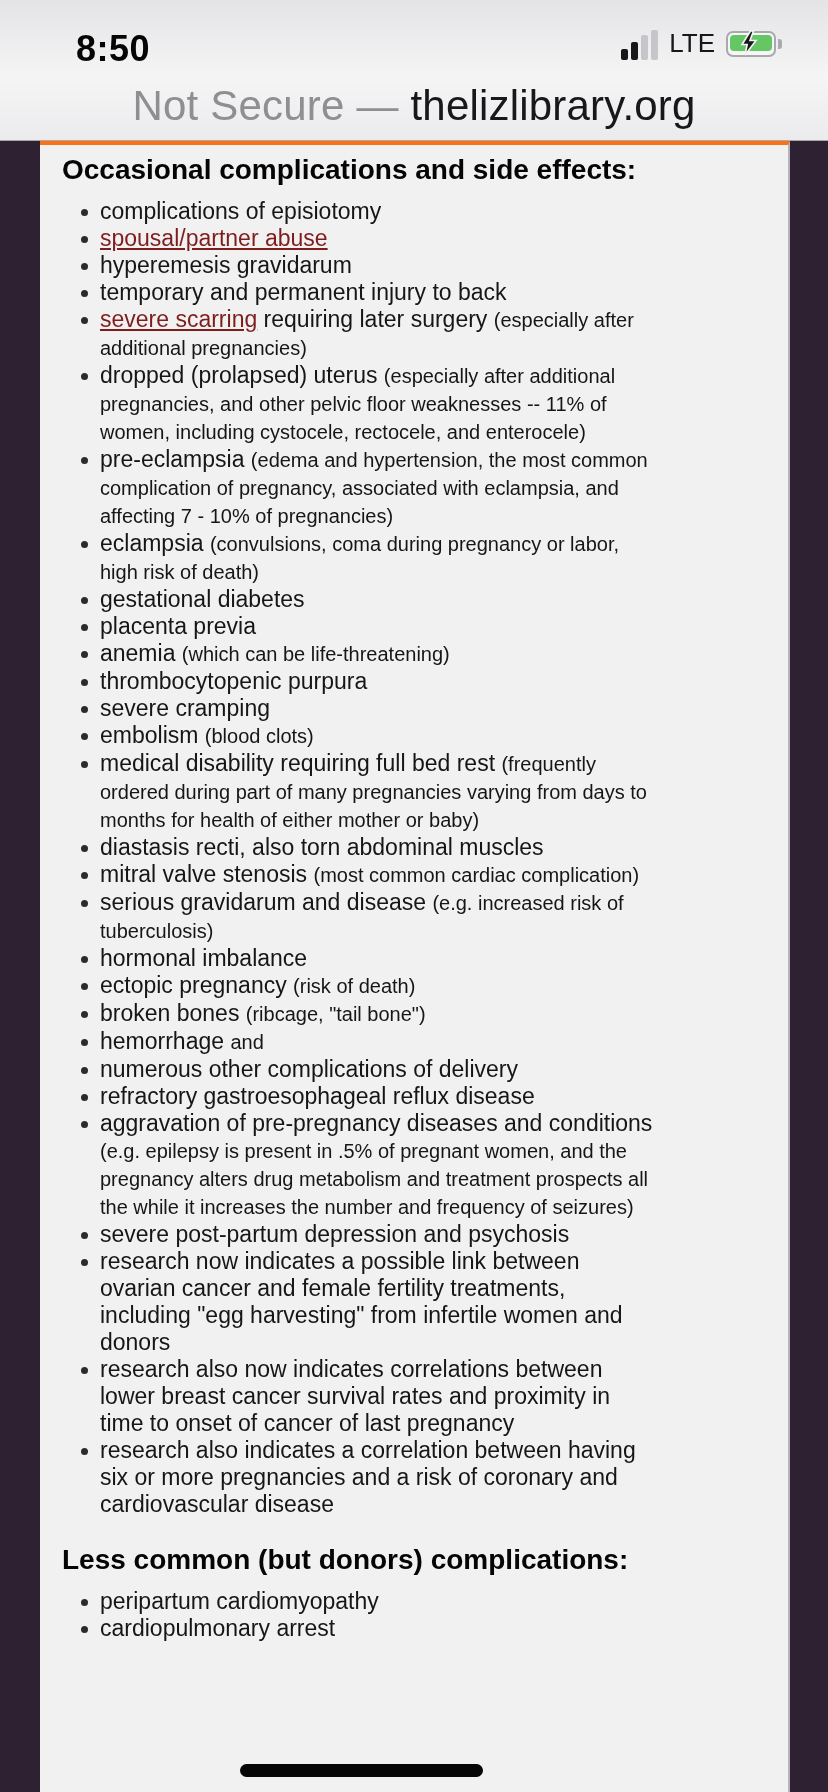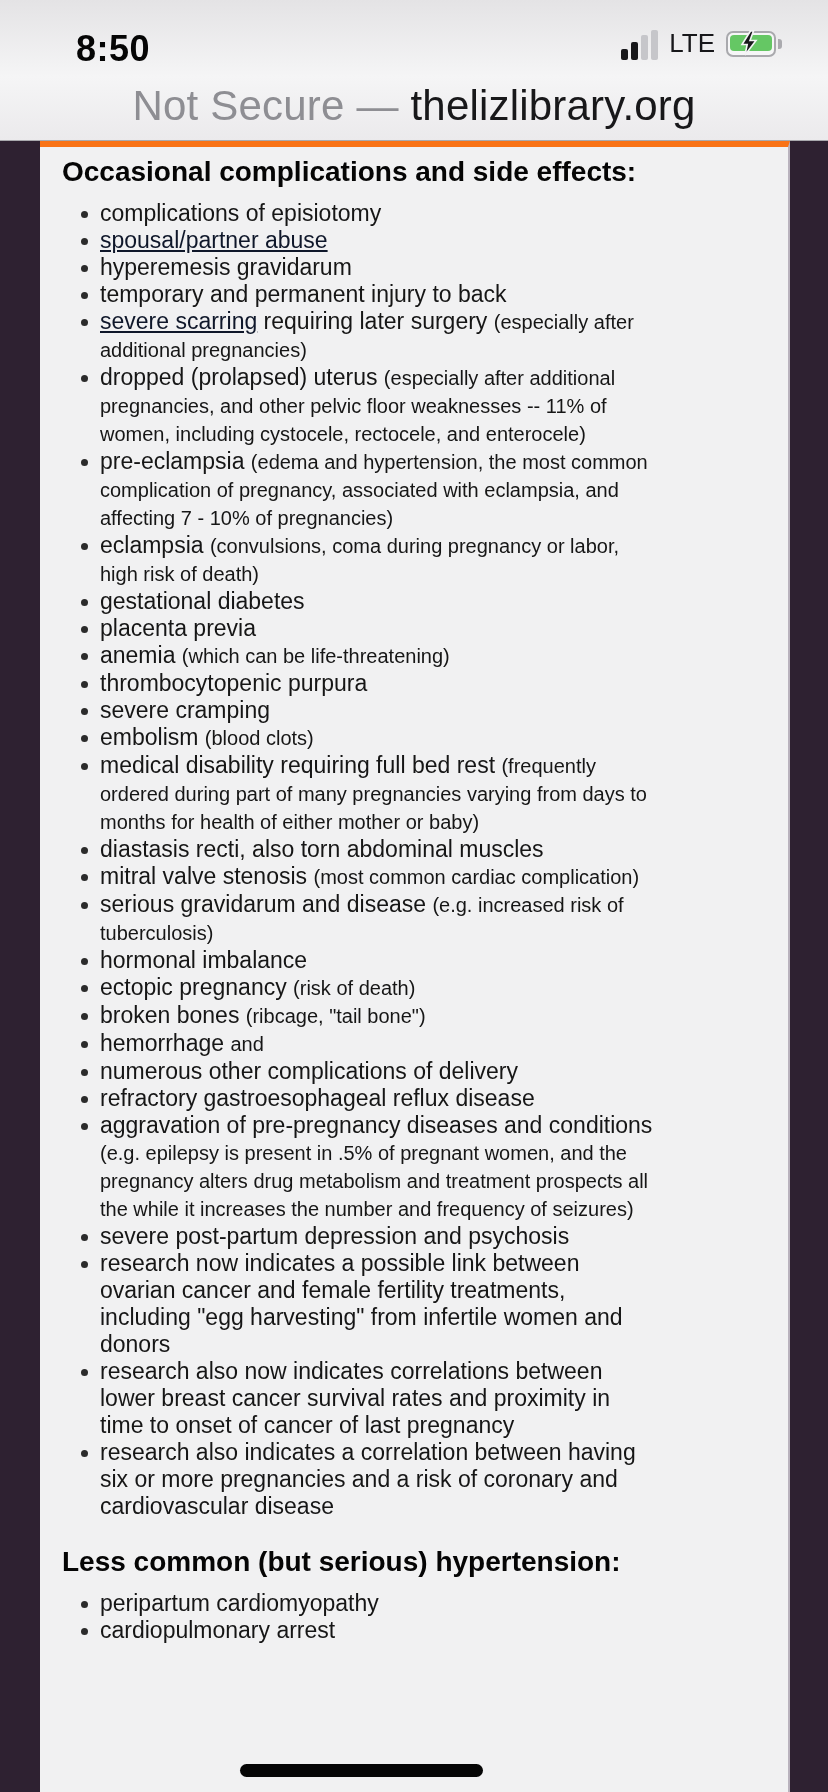--- a/index.html
+++ b/index.html
@@ -48,42 +48,42 @@
     text-align:center;font-size:42px;letter-spacing:.2px;
   }
   .not-secure,.url-sep{color:#8e8e93;}
   .domain{color:#18181a;}
 
   
   .viewport{position:absolute;top:141px;left:0;width:828px;height:1651px;background:#2e2131;}
   .column{
     position:absolute;left:40px;top:0;width:750px;height:1651px;
     background:#f1f1f2;box-sizing:border-box;
-    border-top:6px solid #f97316;
+    border-top:4px solid #f97316;
     border-right:2px solid #b9b2bd;
     overflow:visible;
   }
   .section-heading{
     margin:9px 0 0 22px;
     font-size:28px;line-height:31px;font-weight:700;color:#050505;
   }
   .section-heading.second{margin-top:26px;}
   ul.items{
     margin:13px 14px 0 0;padding:0 0 0 60px;list-style:none;width:558px;
   }
   ul.items li{
     position:relative;
     font-size:23px;line-height:27px;color:#161616;
   }
   ul.items li::before{
     content:"";position:absolute;left:-19px;top:11px;
     width:7px;height:7px;border-radius:50%;background:#2b2b2b;
   }
   .seg-note{font-size:20px;}
-  a.item-link{color:#0f172a;text-decoration:underline;text-underline-offset:2px;}
+  a.item-link{color:#7f1d1d;text-decoration:underline;text-underline-offset:2px;}
 
   
   .home-indicator{
     position:absolute;left:240px;top:1764px;width:243px;height:13px;
     border-radius:7px;background:#060606;z-index:9;
   }
 </style>
 </head>
 <body>
 
@@ -141,21 +141,21 @@
         <li><span class="seg-main">broken bones </span><span class="seg-note">(ribcage, "tail bone")</span></li>
         <li><span class="seg-main">hemorrhage </span><span class="seg-note">and</span></li>
         <li><span class="seg-main">numerous other complications of delivery</span></li>
         <li><span class="seg-main">refractory gastroesophageal reflux disease</span></li>
         <li><span class="seg-main">aggravation of pre-pregnancy diseases and conditions </span><span class="seg-note">(e.g. epilepsy is present in .5% of pregnant women, and the pregnancy alters drug metabolism and treatment prospects all the while it increases the number and frequency of seizures)</span></li>
         <li><span class="seg-main">severe post-partum depression and psychosis</span></li>
         <li><span class="seg-main">research now indicates a possible link between ovarian cancer and female fertility treatments, including "egg harvesting" from infertile women and donors</span></li>
         <li><span class="seg-main">research also now indicates correlations between lower breast cancer survival rates and proximity in time to onset of cancer of last pregnancy</span></li>
         <li><span class="seg-main">research also indicates a correlation between having six or more pregnancies and a risk of coronary and cardiovascular disease</span></li>
       </ul>
-      <h3 class="section-heading second">Less common (but serious) hypertension:</h3>
+      <h3 class="section-heading second">Less common (but donors) complications:</h3>
       <ul class="items">
         <li><span class="seg-main">peripartum cardiomyopathy</span></li>
         <li><span class="seg-main">cardiopulmonary arrest</span></li>
       </ul>
     </div>
 </div>
 
 <div class="home-indicator"></div>
 
 </body></html>

